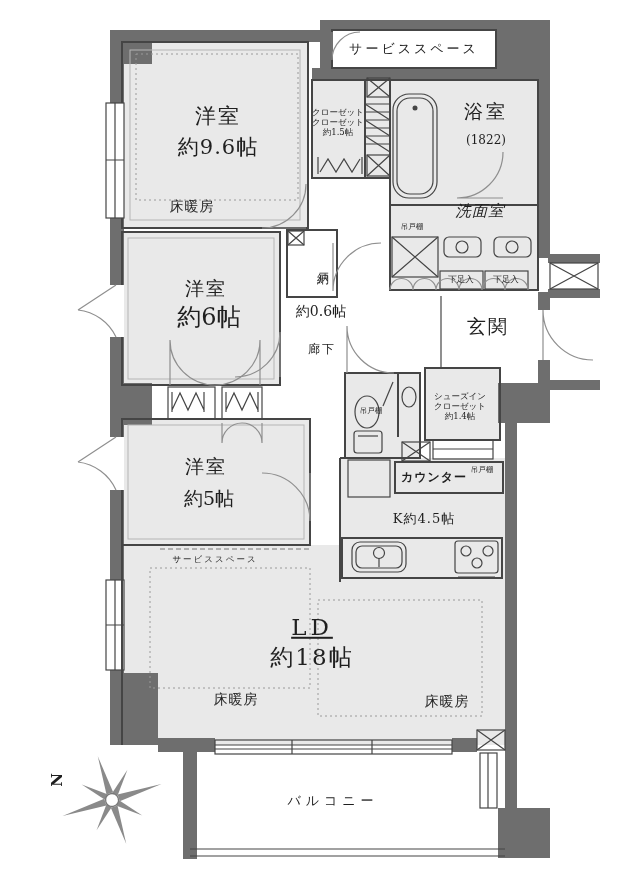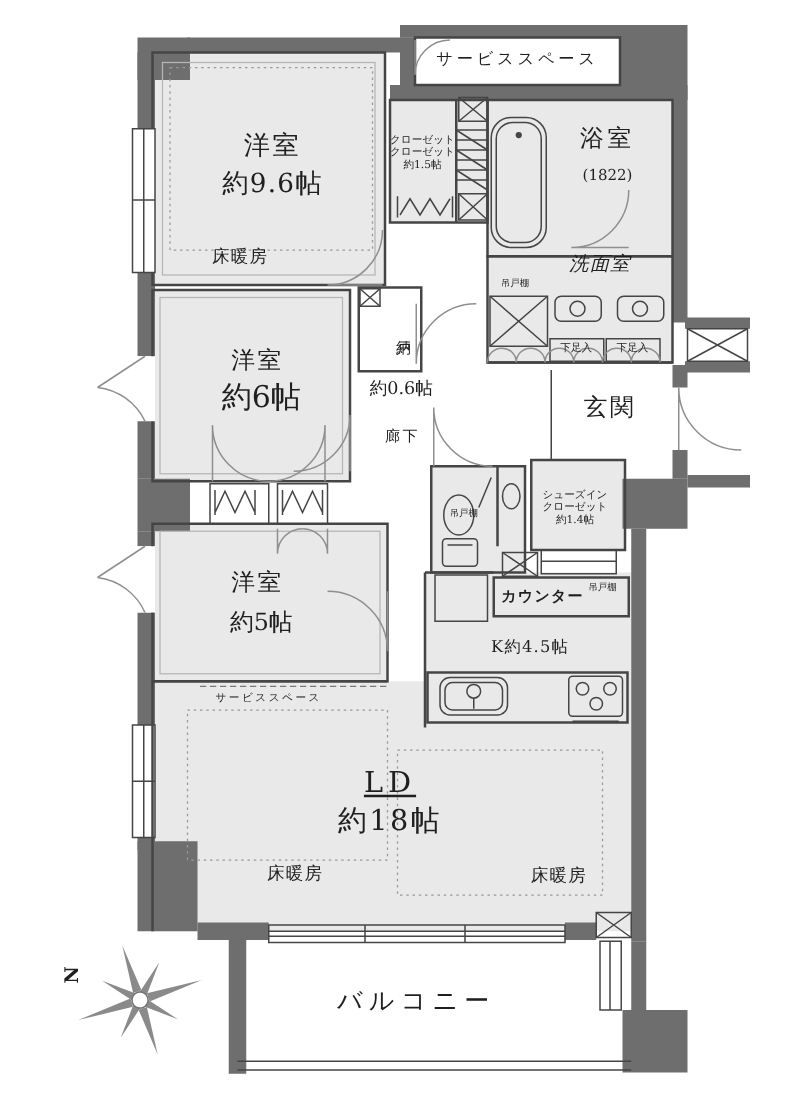--- a/index.html
+++ b/index.html
@@ -265,17 +265,17 @@
 <div class="lbl" style="left:482px;top:470px;font-size:7.5px;">吊戸棚</div>
 
 <div class="lbl" style="left:424px;top:519px;font-size:13px;letter-spacing:1px;">K約4.5帖</div>
 
 <div class="lbl" style="left:312px;top:627px;font-size:23px;letter-spacing:4px;text-decoration:underline;">LD</div>
 <div class="lbl" style="left:312px;top:657px;font-size:23px;letter-spacing:2px;">約18帖</div>
 <div class="lbl" style="left:236px;top:699px;font-size:14px;letter-spacing:1px;">床暖房</div>
 <div class="lbl" style="left:447px;top:701px;font-size:14px;letter-spacing:1px;">床暖房</div>
 <div class="lbl" style="left:215px;top:560px;font-size:8.5px;letter-spacing:2px;">サービススペース</div>
 
-<div class="lbl" style="left:333px;top:801px;font-size:20px;letter-spacing:5px;text-align:center;">バルコニー</div>
+<div class="lbl" style="left:333px;top:801px;font-size:13px;letter-spacing:5px;text-align:center;">バルコニー</div>
 
 <div class="lbl rot" style="left:58px;top:780px;font-size:15px;font-weight:bold;">N</div>
 
 </div>
 
 </body></html>

